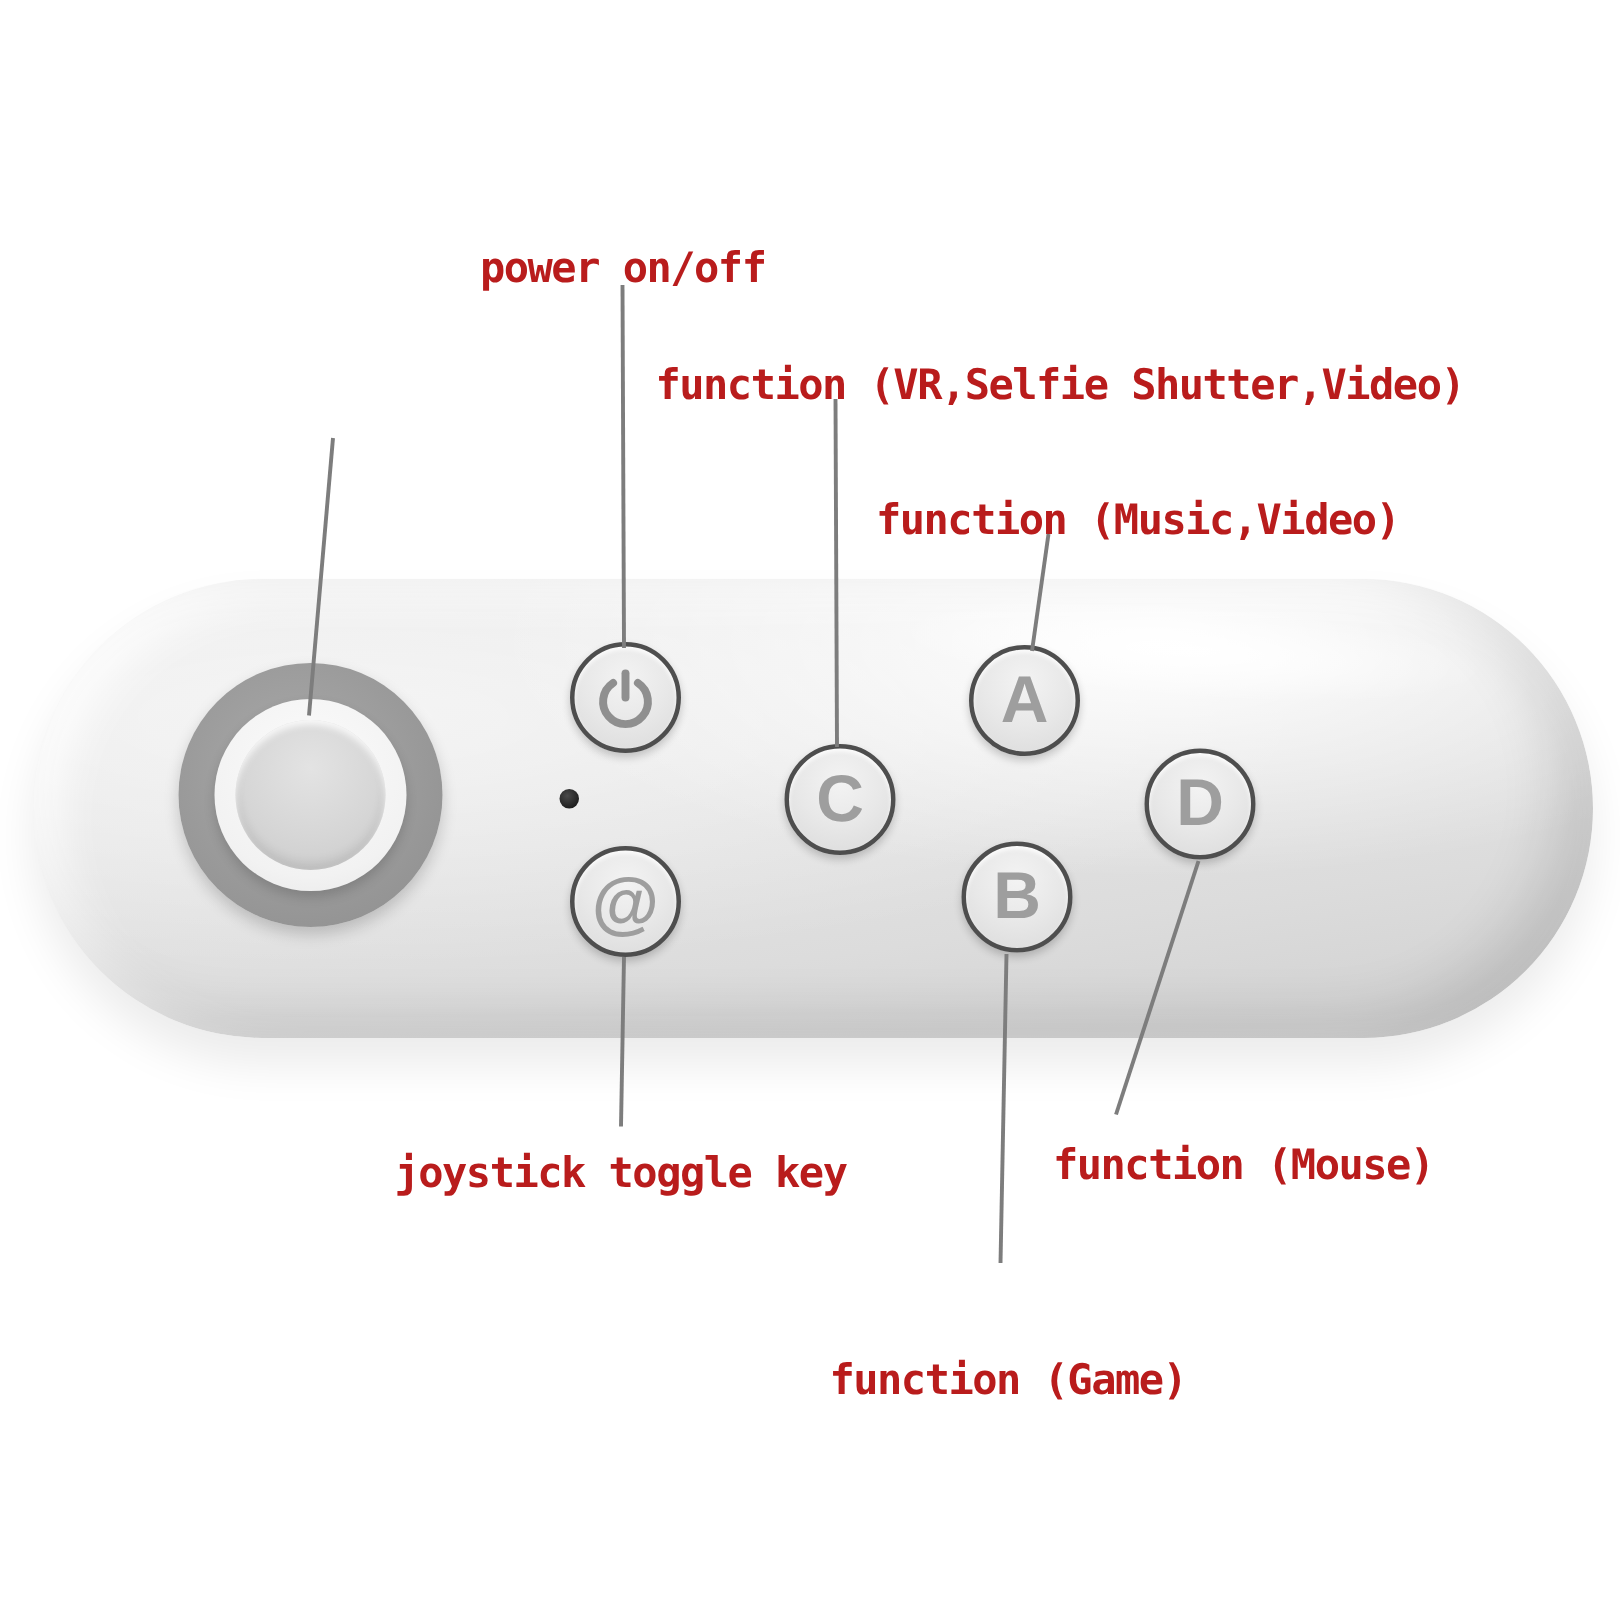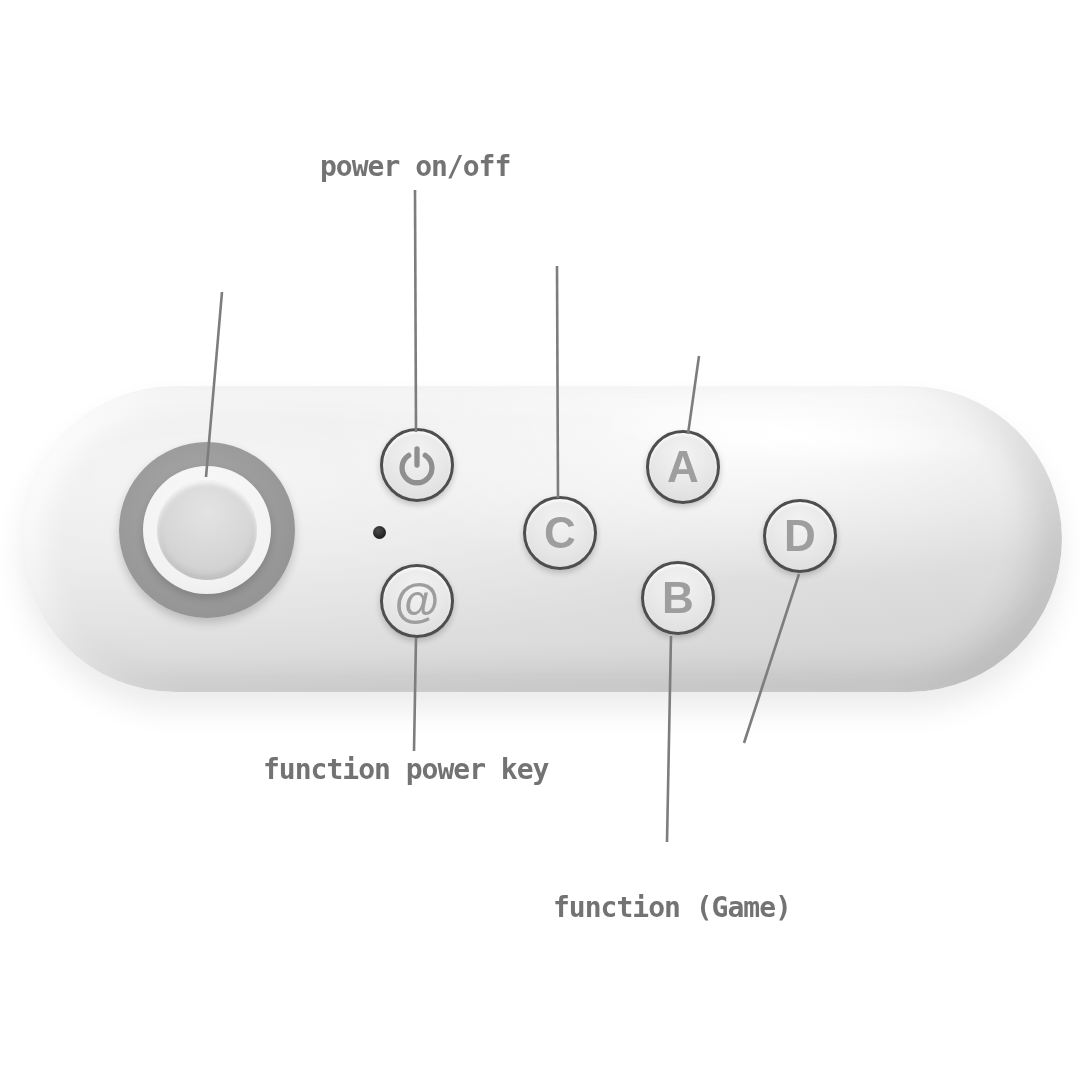--- a/index.html
+++ b/index.html
@@ -9,23 +9,24 @@
     height: 1080px;
     background: #ffffff;
     overflow: hidden;
     font-family: "DejaVu Sans Mono", monospace;
   }
 
   
   .label {
     position: absolute;
     font: bold 28px "DejaVu Sans Mono", monospace;
-    color: #737373;
+    color: #b91c1c;
     white-space: nowrap;
     letter-spacing: -1px;
+    margin-top: 12px;
   }
 
   
   .lines {
     position: absolute;
     left: 0; top: 0;
     width: 1080px; height: 1080px;
     z-index: 3;
     pointer-events: none;
   }
@@ -170,16 +171,19 @@
       <span>B</span>
     </div>
 
     <div class="btn btn-d">
       <span>D</span>
     </div>
 
   </div>
 
   <div class="label lbl-power">power on/off</div>
-  <div class="label lbl-toggle">function power key</div>
+  <div class="label lbl-vr">function (VR,Selfie Shutter,Video)</div>
+  <div class="label lbl-music">function (Music,Video)</div>
+  <div class="label lbl-toggle">joystick toggle key</div>
+  <div class="label lbl-mouse">function (Mouse)</div>
   <div class="label lbl-game">function (Game)</div>
 
 </div>
 
 </body></html>

